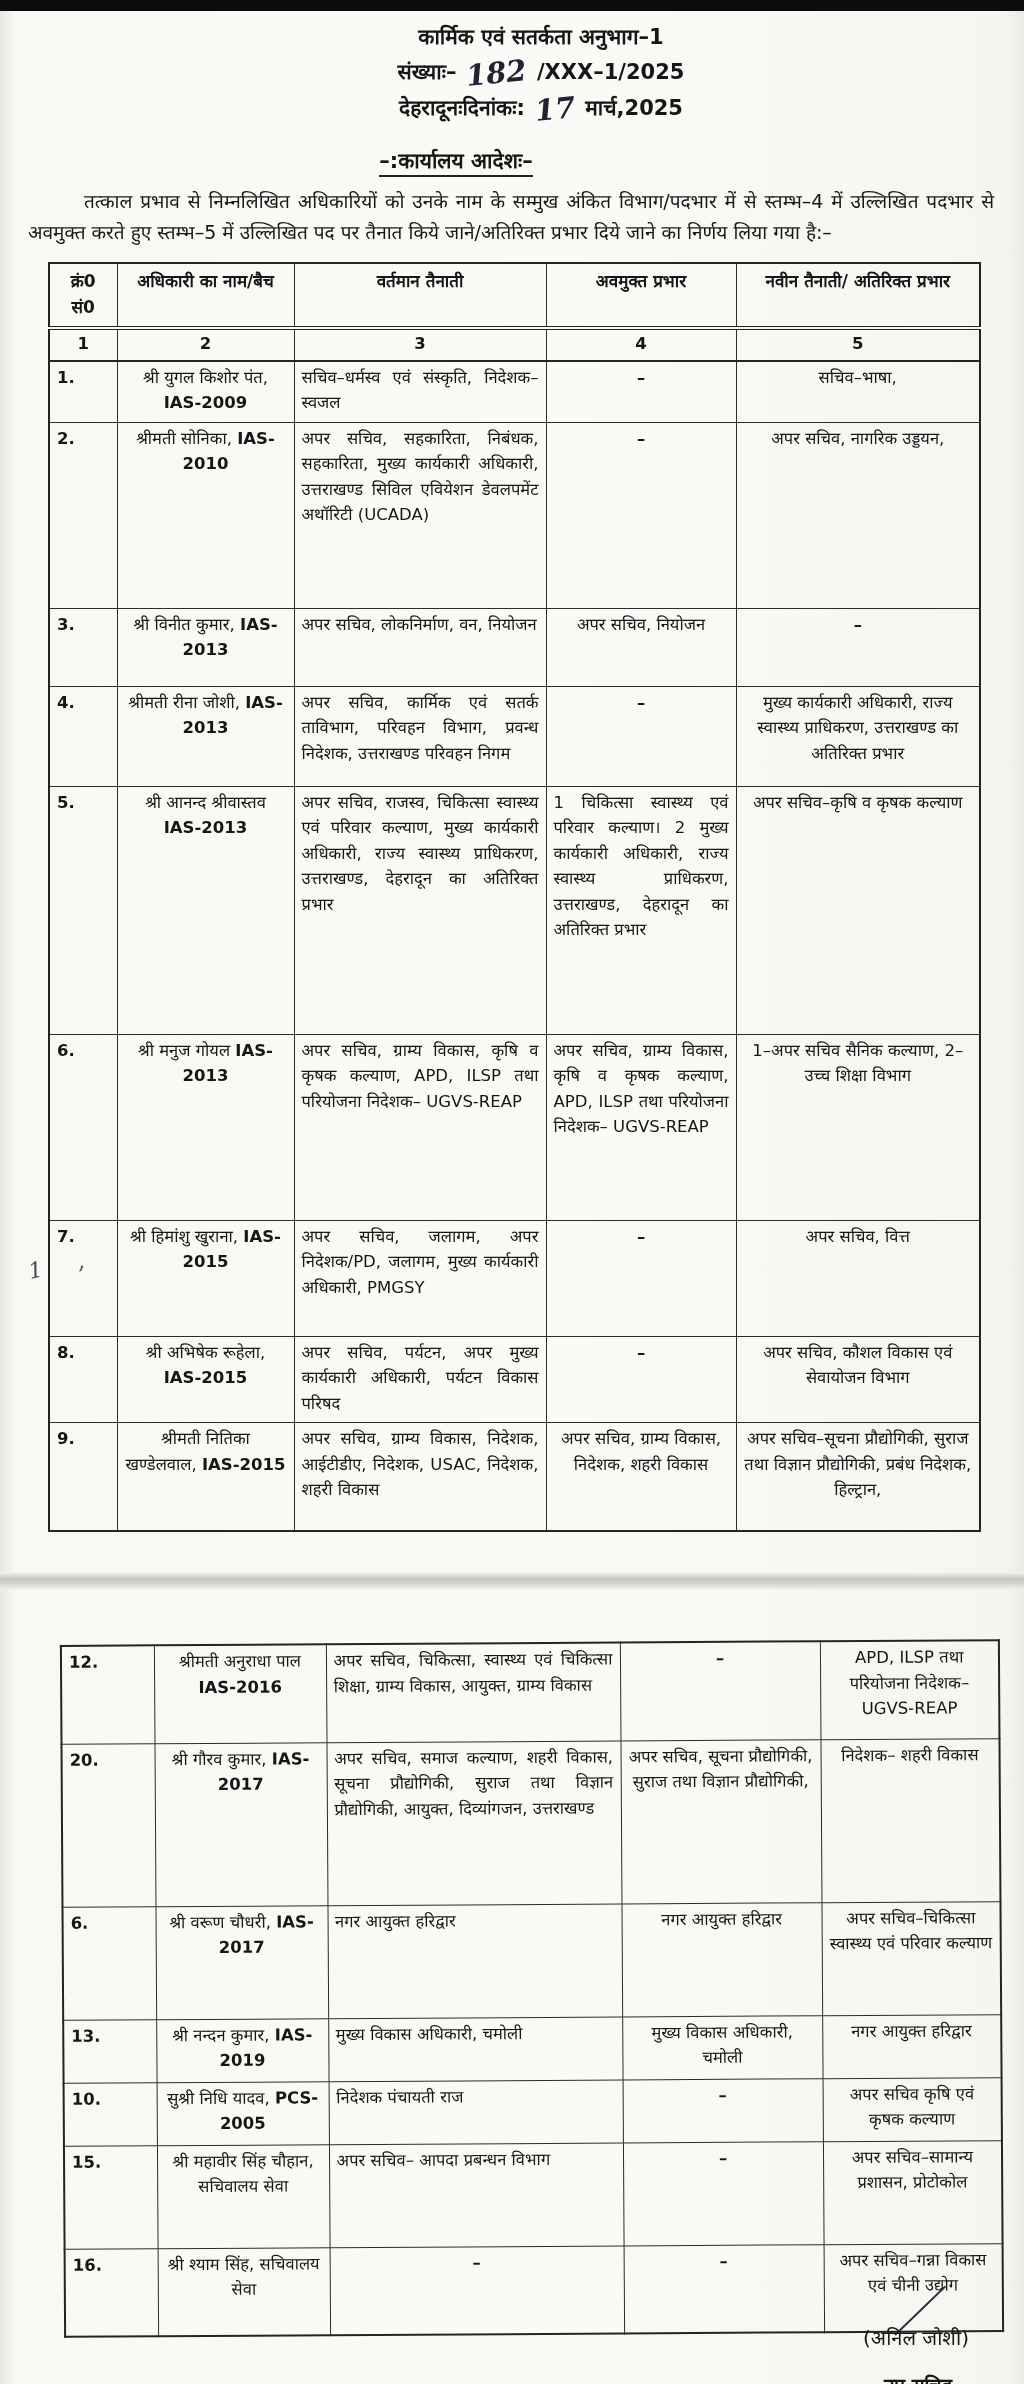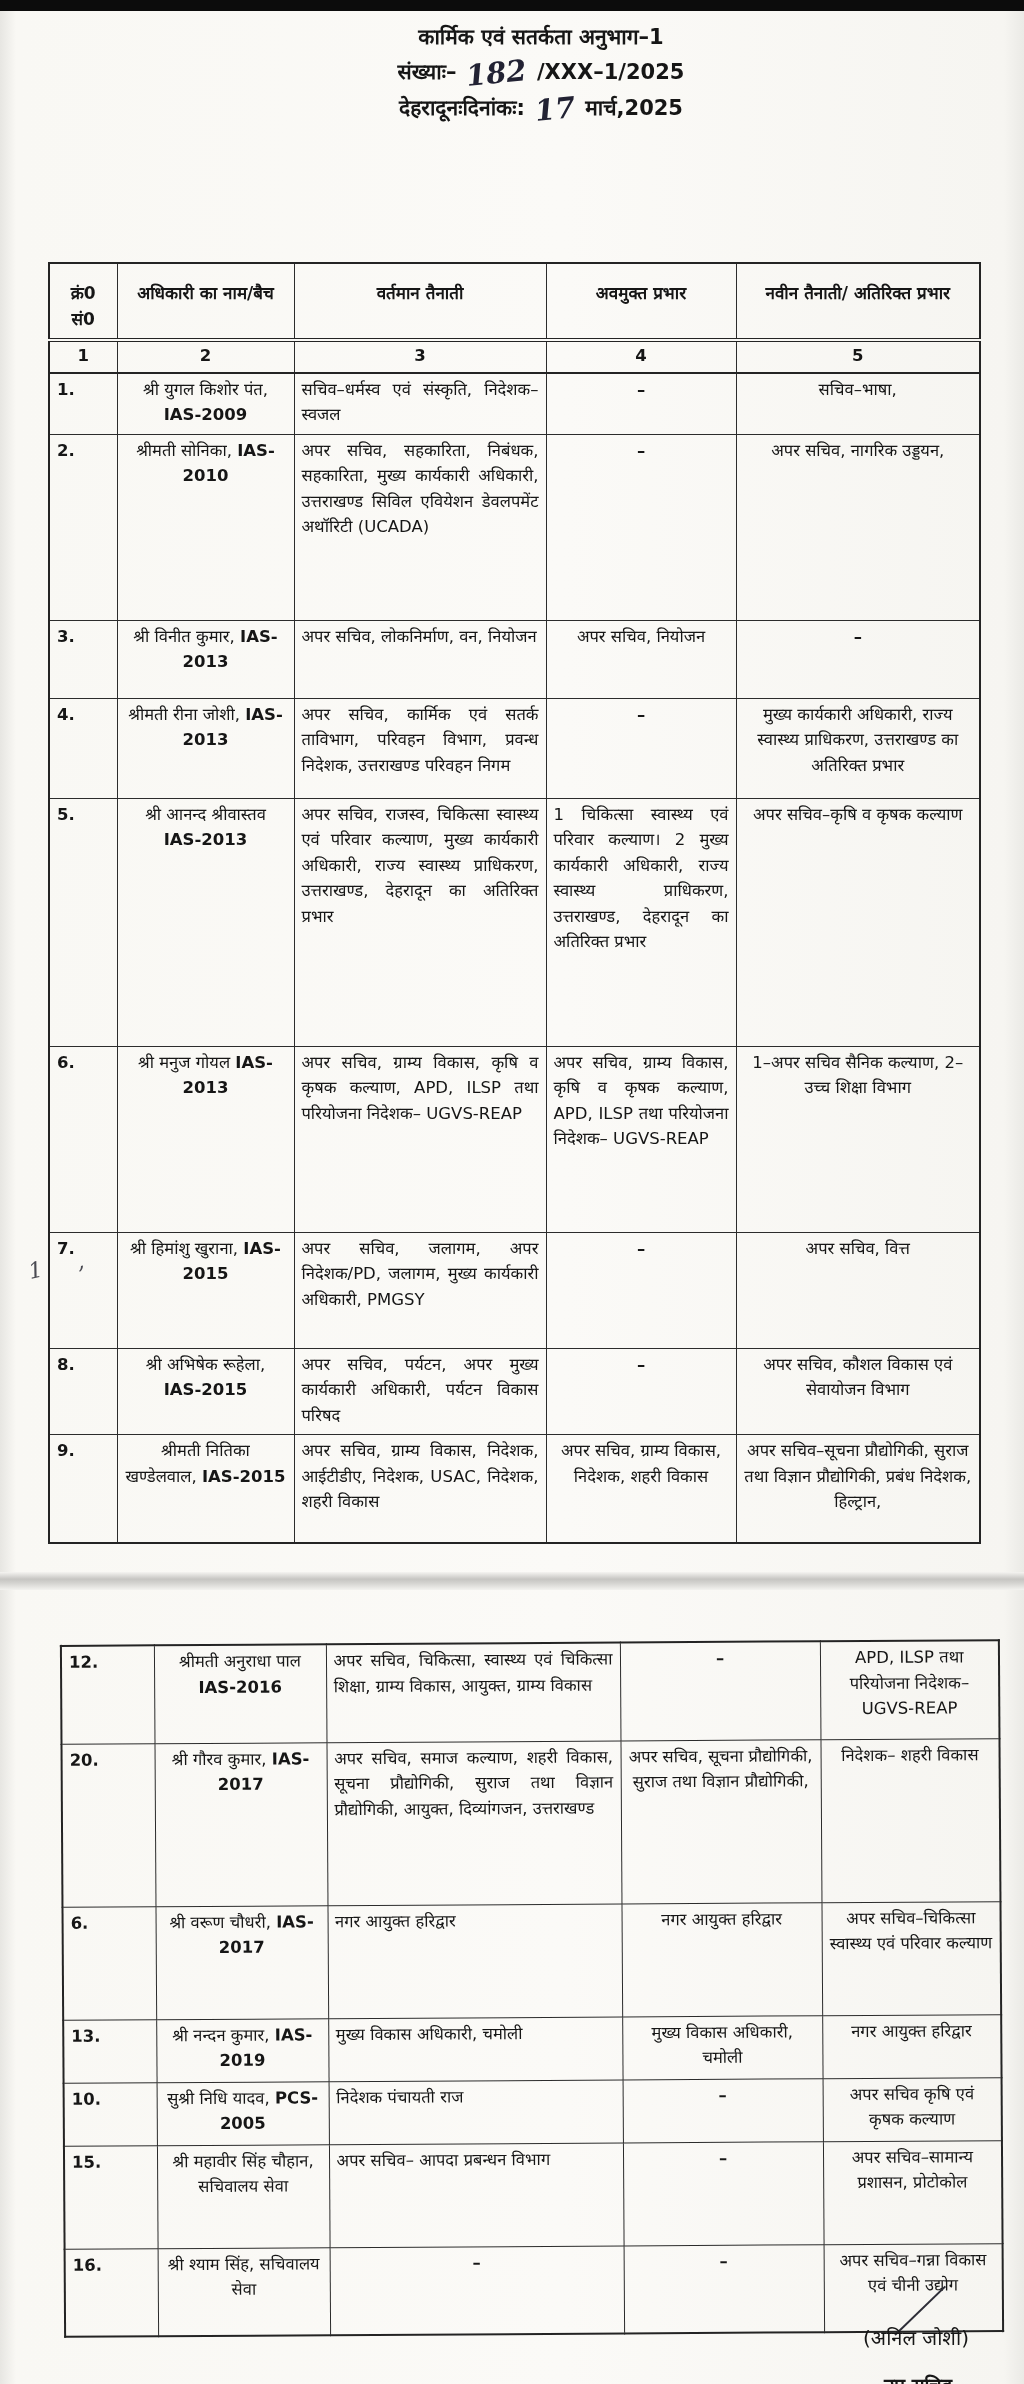--- a/index.html
+++ b/index.html
@@ -36,21 +36,21 @@
   table.order-table td,table.order-table th{
     border:1.6px solid #2c2c2c;vertical-align:top;
     padding:3px 7px 6px 7px;font-size:16.5px;line-height:25.5px;
     overflow:hidden;word-wrap:break-word;
   }
   table.order-table{border:2.2px solid #242424;}
   #table1{top:262px;left:48px;width:931px;}
   #table2{top:1642px;left:62px;width:938px;transform:rotate(-0.35deg);}
   tr.hdr-row th{
     font-size:17px;font-weight:bold;text-align:center;vertical-align:top;
-    border-bottom:4px double #242424;padding-top:17px;margin-left:39px;
+    border-bottom:4px double #242424;padding-top:5px;margin-left:39px;
   }
   tr.num-row td{
     font-weight:bold;text-align:center;padding:1px 4px 3px 4px;
     border-bottom:2.4px solid #242424;
   }
   td.c-sl{font-weight:bold;text-align:left;padding-left:10px;}
   td.c-name{text-align:center;}
   td.c-name b{font-family:"DejaVu Sans","Liberation Sans",sans-serif;}
   td.just{text-align:justify;}
   td.ctr{text-align:center;}
@@ -90,21 +90,25 @@
   <div class="hdr">
     <div class="hdr-line">कार्मिक एवं सतर्कता अनुभाग–1</div>
     <div class="hdr-line">
       <span>संख्याः–</span><span class="hand">182</span><span>/XXX–1/2025</span>
     </div>
     <div class="hdr-line">
       <span>देहरादूनःदिनांकः:</span><span class="hand">17</span><span>मार्च,2025</span>
     </div>
   </div>
 
-
+  <div class="order-title">
+    <span>–:कार्यालय आदेशः–</span>
+  </div>
+
+  <p class="intro">तत्काल प्रभाव से निम्नलिखित अधिकारियों को उनके नाम के सम्मुख अंकित विभाग/पदभार में से स्तम्भ–4 में उल्लिखित पदभार से अवमुक्त करते हुए स्तम्भ–5 में उल्लिखित पद पर तैनात किये जाने/अतिरिक्त प्रभार दिये जाने का निर्णय लिया गया है:–</p>
 
   <table class="order-table" id="table1">
     <colgroup>
       <col style="width:68px">
         <col style="width:177px">
         <col style="width:252px">
         <col style="width:190px">
         <col style="width:244px">
     </colgroup>
     <thead>

